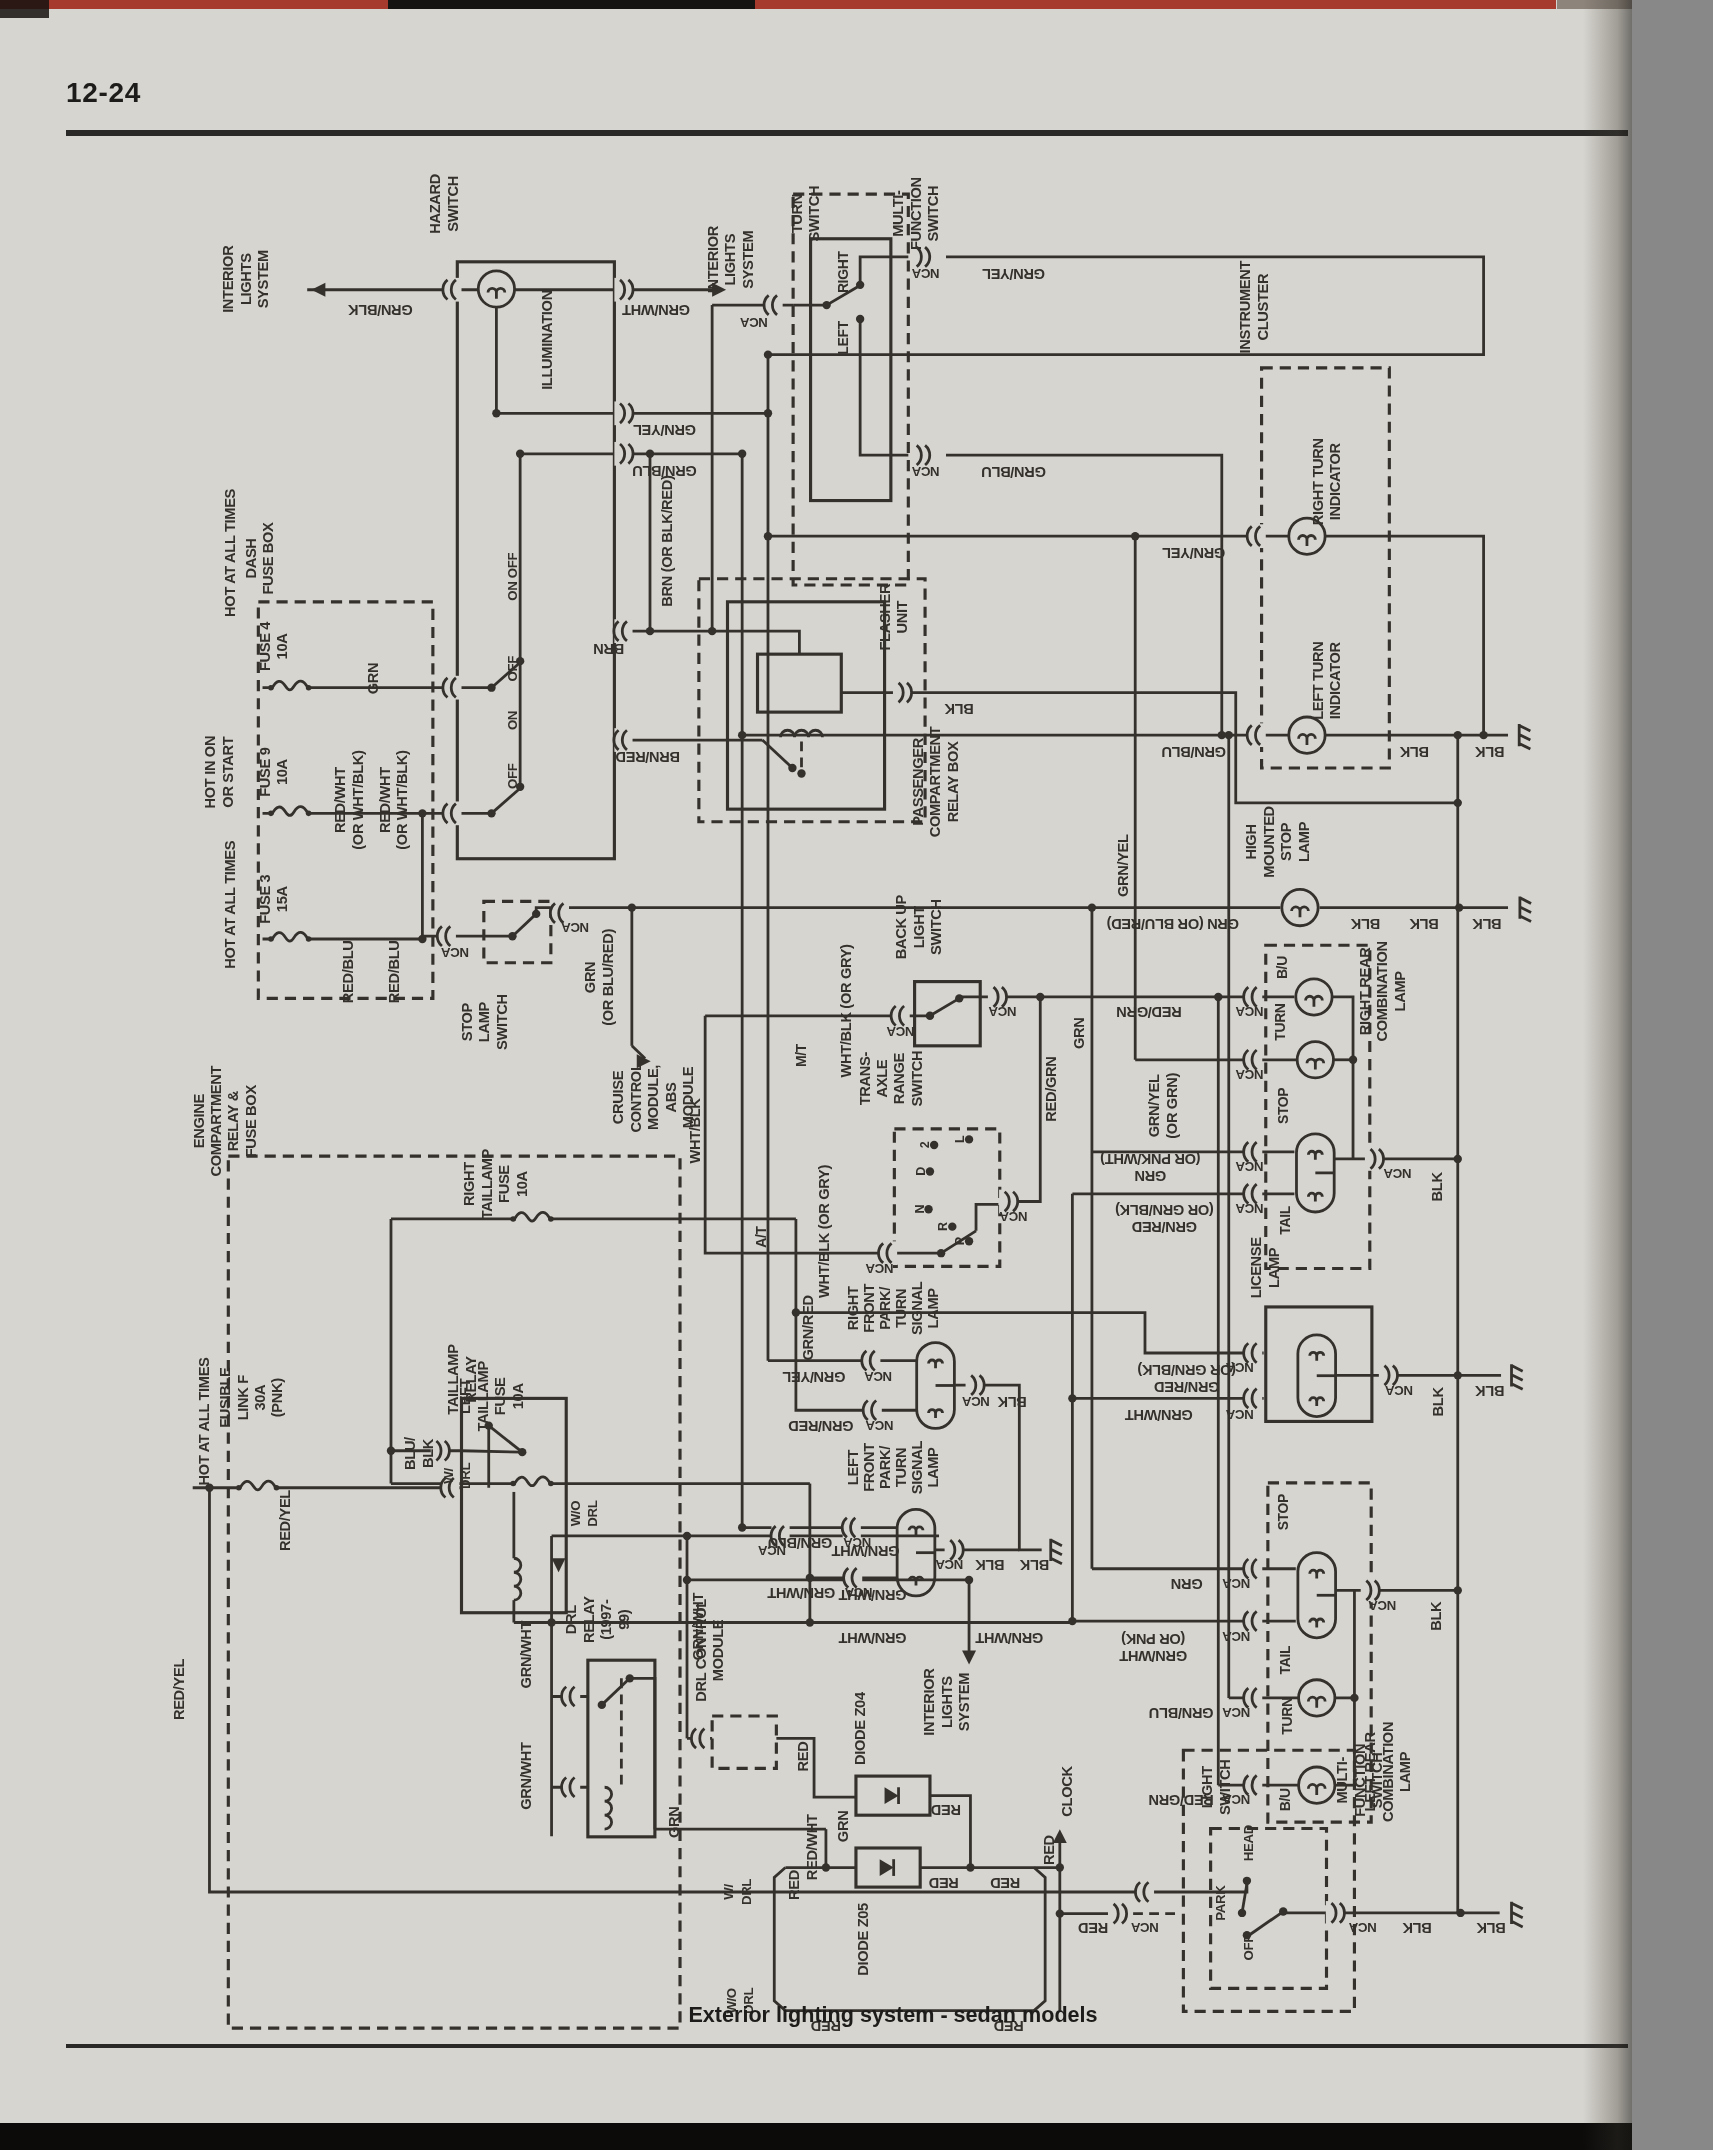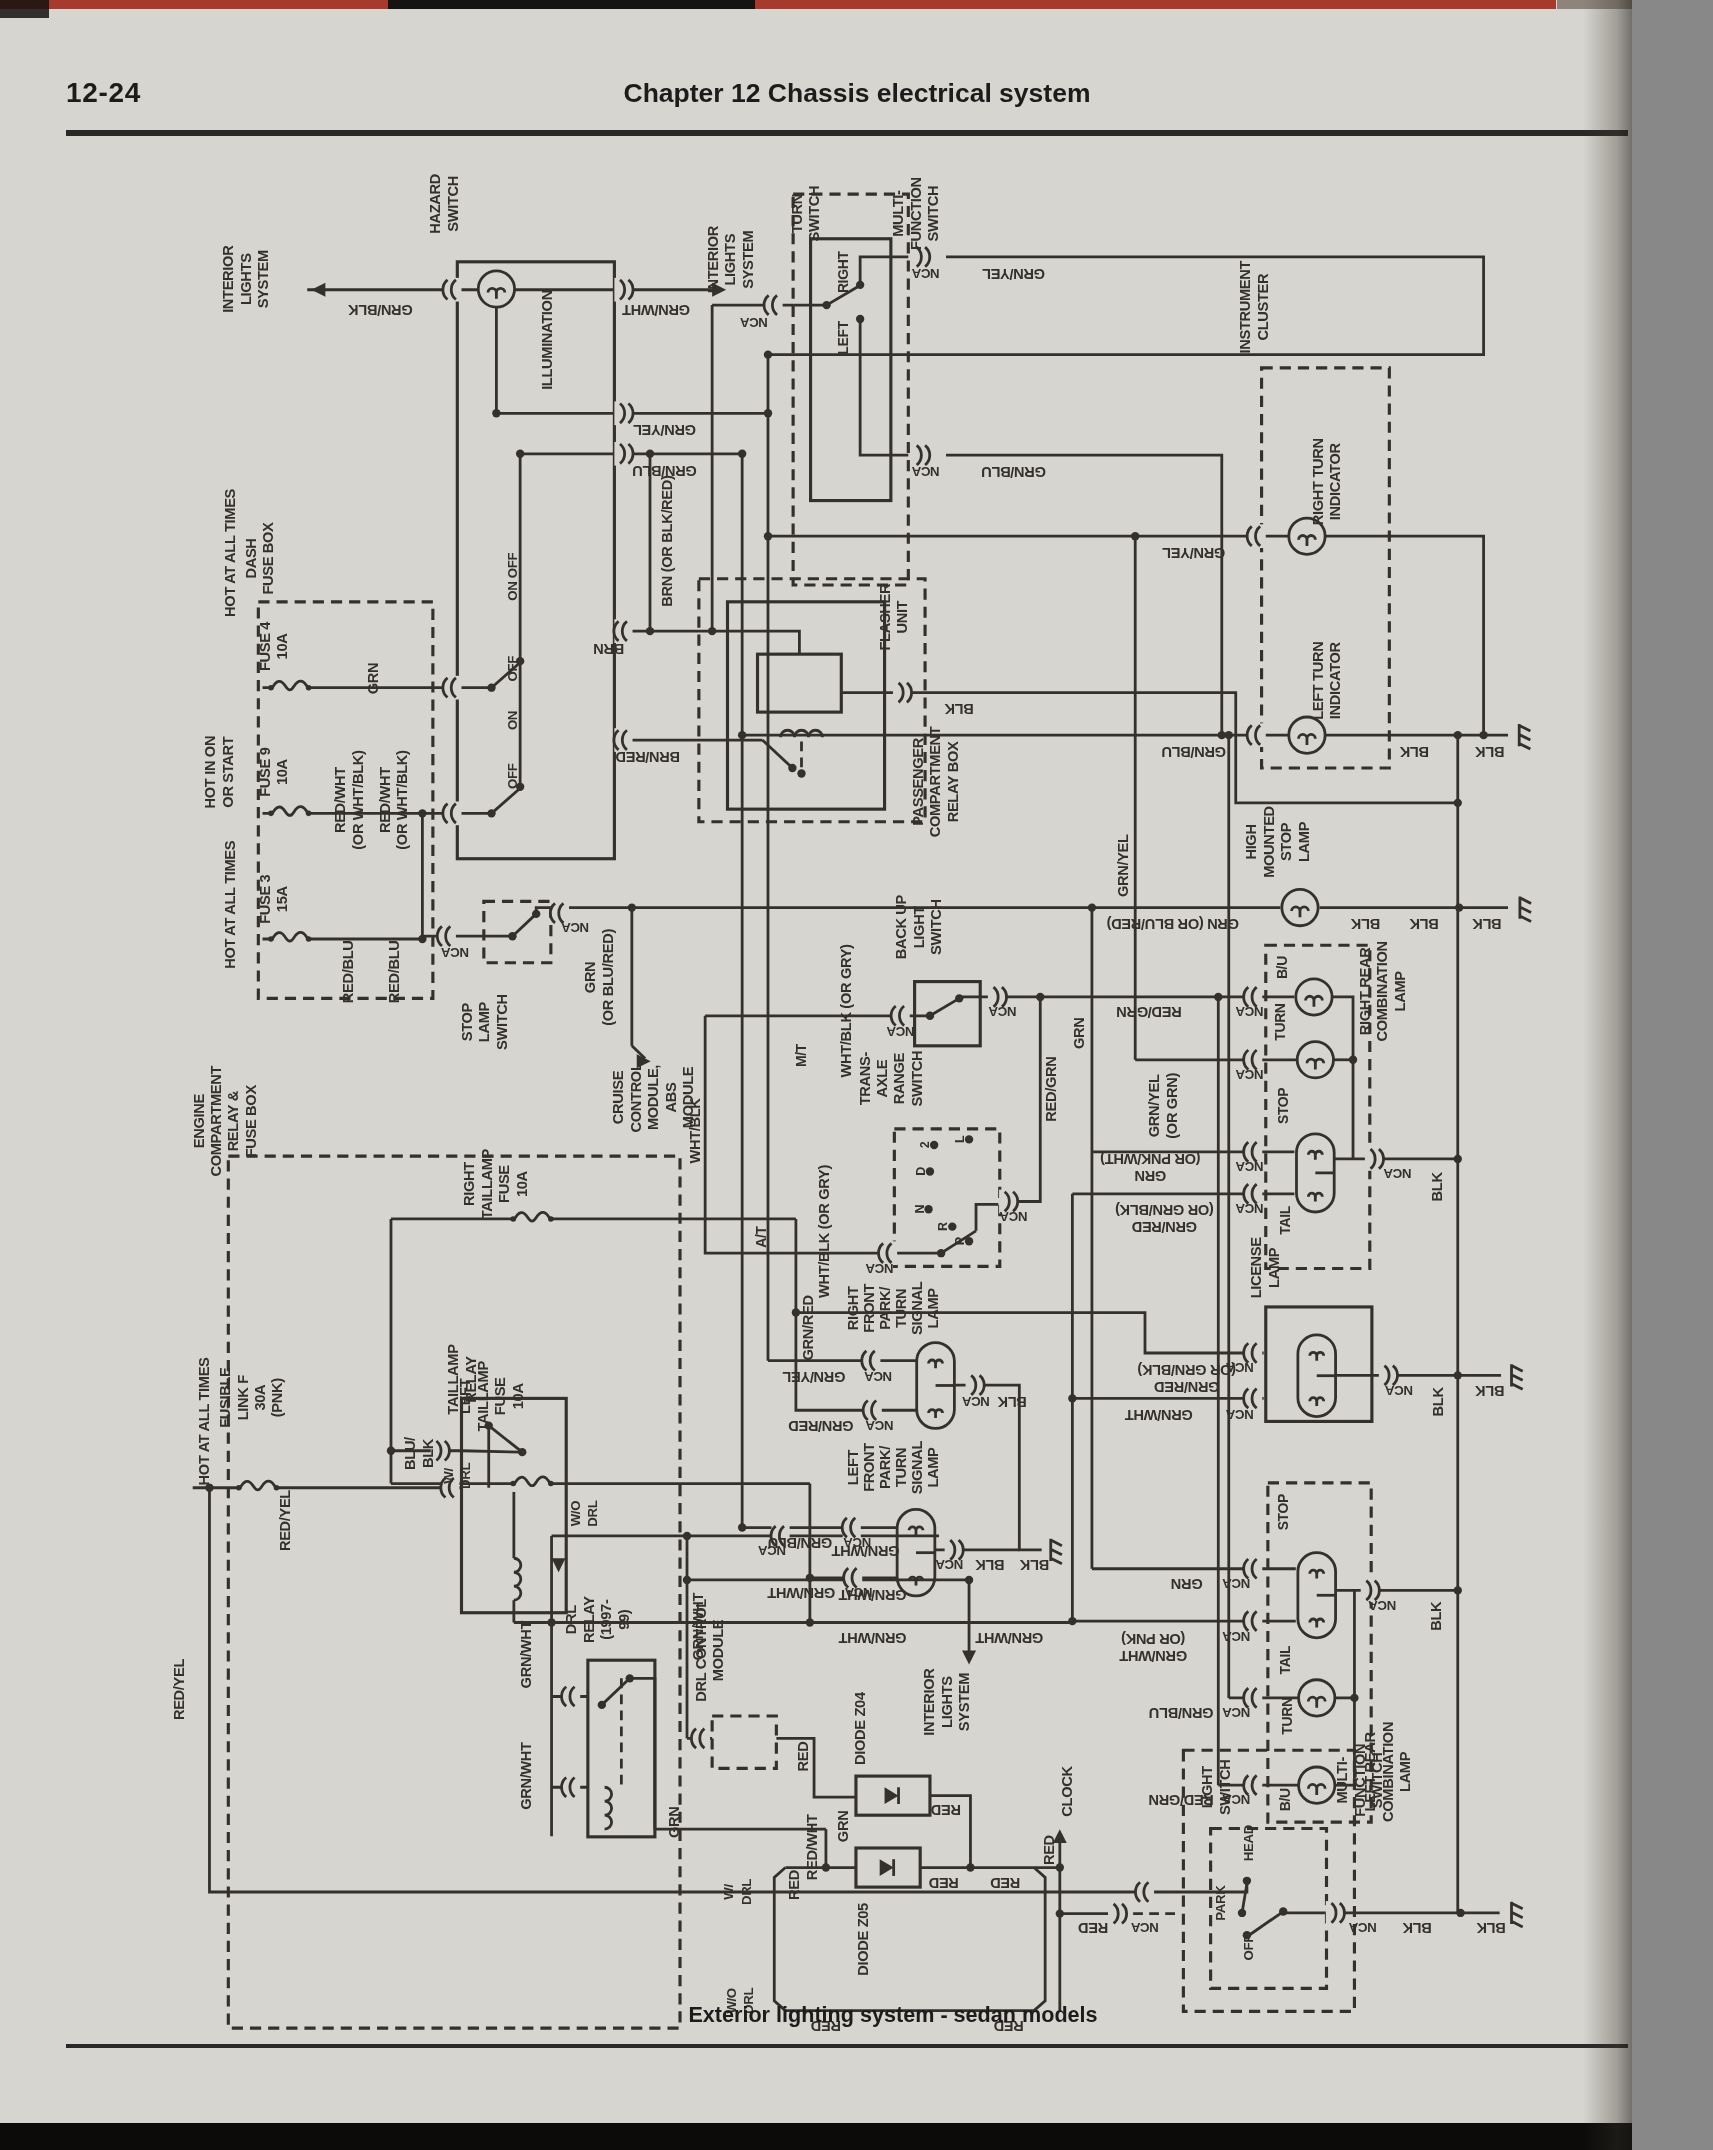--- a/index.html
+++ b/index.html
@@ -30,21 +30,20 @@
 
 <div class="page">
   <div id="strips">
       <div class="strip" style="left: 0px; width: 388px; background: rgb(166, 58, 44);"></div>
       <div class="strip" style="left: 388px; width: 367px; background: rgb(22, 20, 18);"></div>
       <div class="strip" style="left: 755px; width: 801px; background: rgb(166, 58, 44);"></div>
       <div class="strip" style="left: 1557px; width: 157px; background: rgb(141, 133, 124);"></div>
     </div>
   <div class="corner-mark"></div>
   <div class="page-number">12-24</div>
-  <div class="title">Chapter 12  Chassis electrical system</div>
   <div class="rule top"></div>
 
   <svg id="diagram" width="1714" height="2151" viewBox="0 0 2455 3081" style="position:absolute;left:0;top:0;">
       <rect x="370" y="862" width="250" height="568" class="dashbox"></rect>
       <rect x="1136" y="278" width="165" height="560" class="dashbox"></rect>
       <rect x="1807" y="527" width="183" height="573" class="dashbox"></rect>
       <rect x="1001" y="829" width="324" height="348" class="dashbox"></rect>
       <rect x="693" y="1291" width="96" height="88" class="dashbox"></rect>
       <rect x="1281" y="1617" width="151" height="197" class="dashbox"></rect>
       <rect x="1813" y="1354" width="149" height="463" class="dashbox"></rect>

